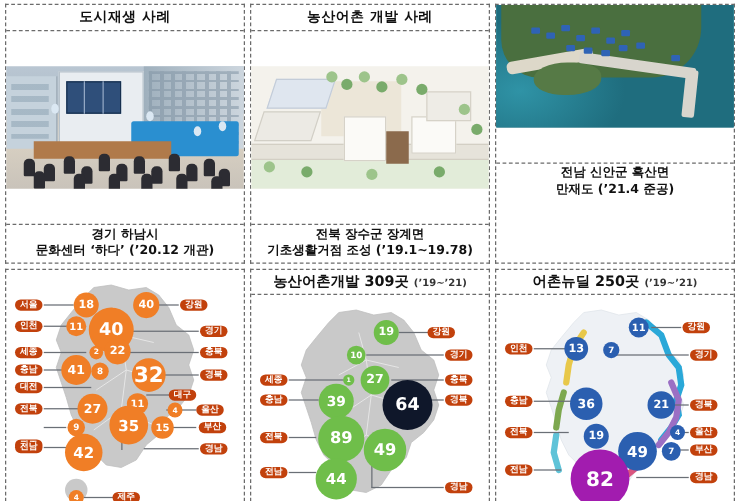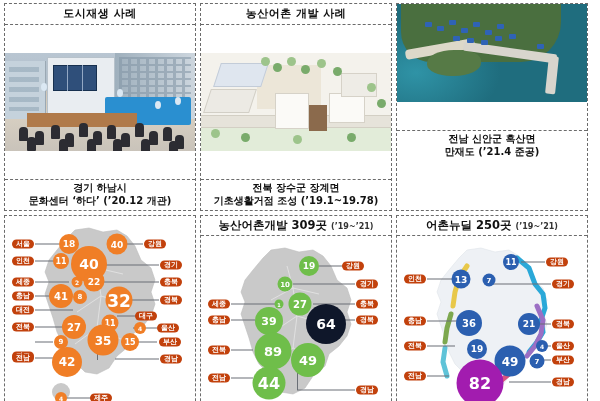--- a/index.html
+++ b/index.html
@@ -312,21 +312,21 @@
         <div class="tag" style="left:100px;top:182px">제주</div>
 
         <div class="bubble" style="left:108px;top:30px;width:20px;height:20px;font-size:9px;background:#6FBE4A">19</div>
         <div class="bubble" style="left:84px;top:48px;width:15px;height:15px;font-size:7px;background:#6FBE4A">10</div>
         <div class="bubble" style="left:78px;top:68px;width:9px;height:9px;font-size:5px;background:#6FBE4A">1</div>
         <div class="bubble" style="left:99px;top:68px;width:23px;height:23px;font-size:10px;background:#6FBE4A">27</div>
         <div class="bubble" style="left:68px;top:85px;width:28px;height:28px;font-size:11px;background:#6FBE4A">39</div>
         <div class="bubble" style="left:125px;top:88px;width:40px;height:40px;font-size:14px;background:#0f172a">64</div>
         <div class="bubble" style="left:72px;top:115px;width:37px;height:37px;font-size:13px;background:#6FBE4A">89</div>
         <div class="bubble" style="left:107px;top:124px;width:34px;height:34px;font-size:13px;background:#6FBE4A">49</div>
-        <div class="bubble" style="left:68px;top:147px;width:33px;height:33px;font-size:16px;background:#6FBE4A">44</div>
+        <div class="bubble" style="left:68px;top:147px;width:33px;height:33px;font-size:12px;background:#6FBE4A">44</div>
         <div class="bubble" style="left:56px;top:182px;width:9px;height:9px;font-size:5px;background:#6FBE4A">1</div>
       </div>
     </div>
 
     <div class="map-card">
       <div class="map-title">
         <span>어촌뉴딜</span>
         <span>250곳</span>
         <span class="yr">(’19~’21)</span>
       </div>

